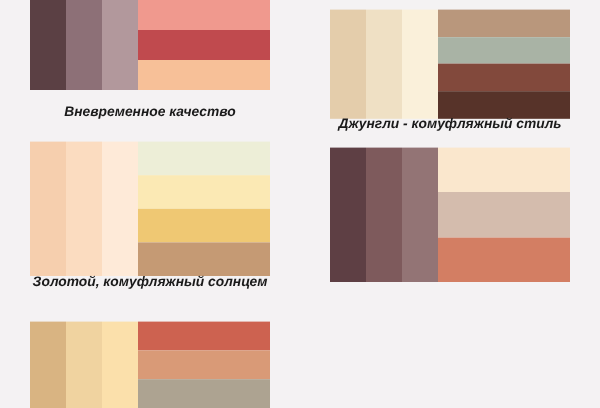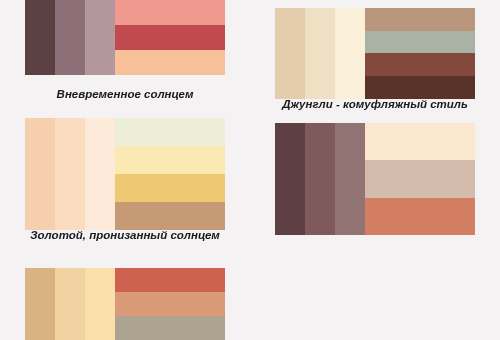--- a/index.html
+++ b/index.html
@@ -97,21 +97,21 @@
           <div class="col" style="background: rgb(91, 64, 68);"></div>
           <div class="col" style="background: rgb(141, 112, 119);"></div>
           <div class="col" style="background: rgb(178, 152, 156);"></div>
         </div>
         <div class="rows rows-wrap rows-3">
           <div class="row" style="background: rgb(240, 153, 142);"></div>
           <div class="row" style="background: rgb(192, 74, 78);"></div>
           <div class="row" style="background: rgb(247, 192, 152);"></div>
         </div>
       </div>
-      <div class="palette-label">Вневременное солнцем</div>
+      <div class="palette-label">Вневременное качество</div>
     </div>
     <div class="palette-cell r2">
       <div class="swatch-block">
         <div class="cols cols-3">
           <div class="col" style="background: rgb(228, 205, 171);"></div>
           <div class="col" style="background: rgb(239, 224, 196);"></div>
           <div class="col" style="background: rgb(250, 240, 218);"></div>
         </div>
         <div class="rows rows-wrap rows-4">
           <div class="row" style="background: rgb(185, 151, 124);"></div>
@@ -129,21 +129,21 @@
           <div class="col" style="background: rgb(251, 220, 192);"></div>
           <div class="col" style="background: rgb(254, 234, 216);"></div>
         </div>
         <div class="rows rows-wrap rows-4">
           <div class="row" style="background: rgb(237, 238, 215);"></div>
           <div class="row" style="background: rgb(251, 233, 180);"></div>
           <div class="row" style="background: rgb(239, 200, 115);"></div>
           <div class="row" style="background: rgb(197, 154, 116);"></div>
         </div>
       </div>
-      <div class="palette-label">Золотой, пронизанный солнцем</div>
+      <div class="palette-label">Золотой, комуфляжный солнцем</div>
     </div>
     <div class="palette-cell r3">
       <div class="swatch-block">
         <div class="cols cols-3">
           <div class="col" style="background: rgb(94, 63, 68);"></div>
           <div class="col" style="background: rgb(126, 90, 92);"></div>
           <div class="col" style="background: rgb(147, 116, 117);"></div>
         </div>
         <div class="rows rows-wrap rows-3">
           <div class="row" style="background: rgb(250, 231, 205);"></div>

